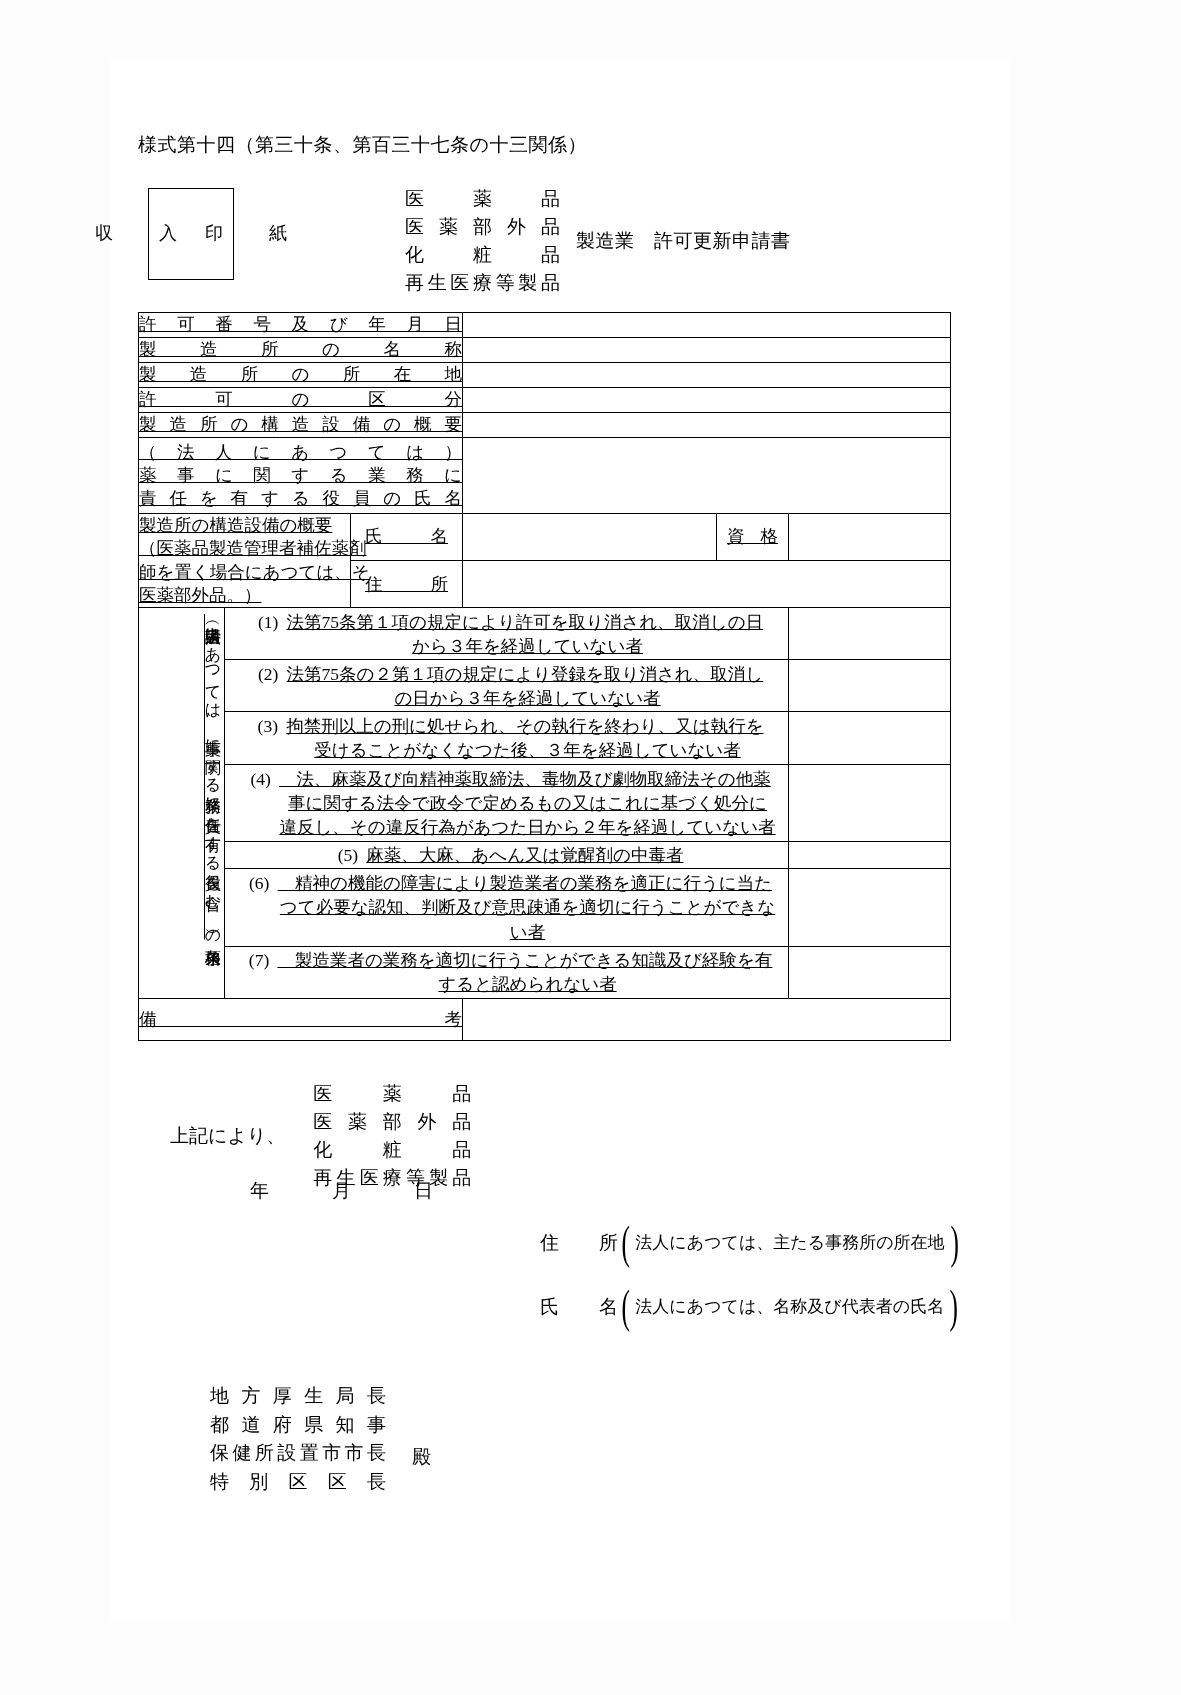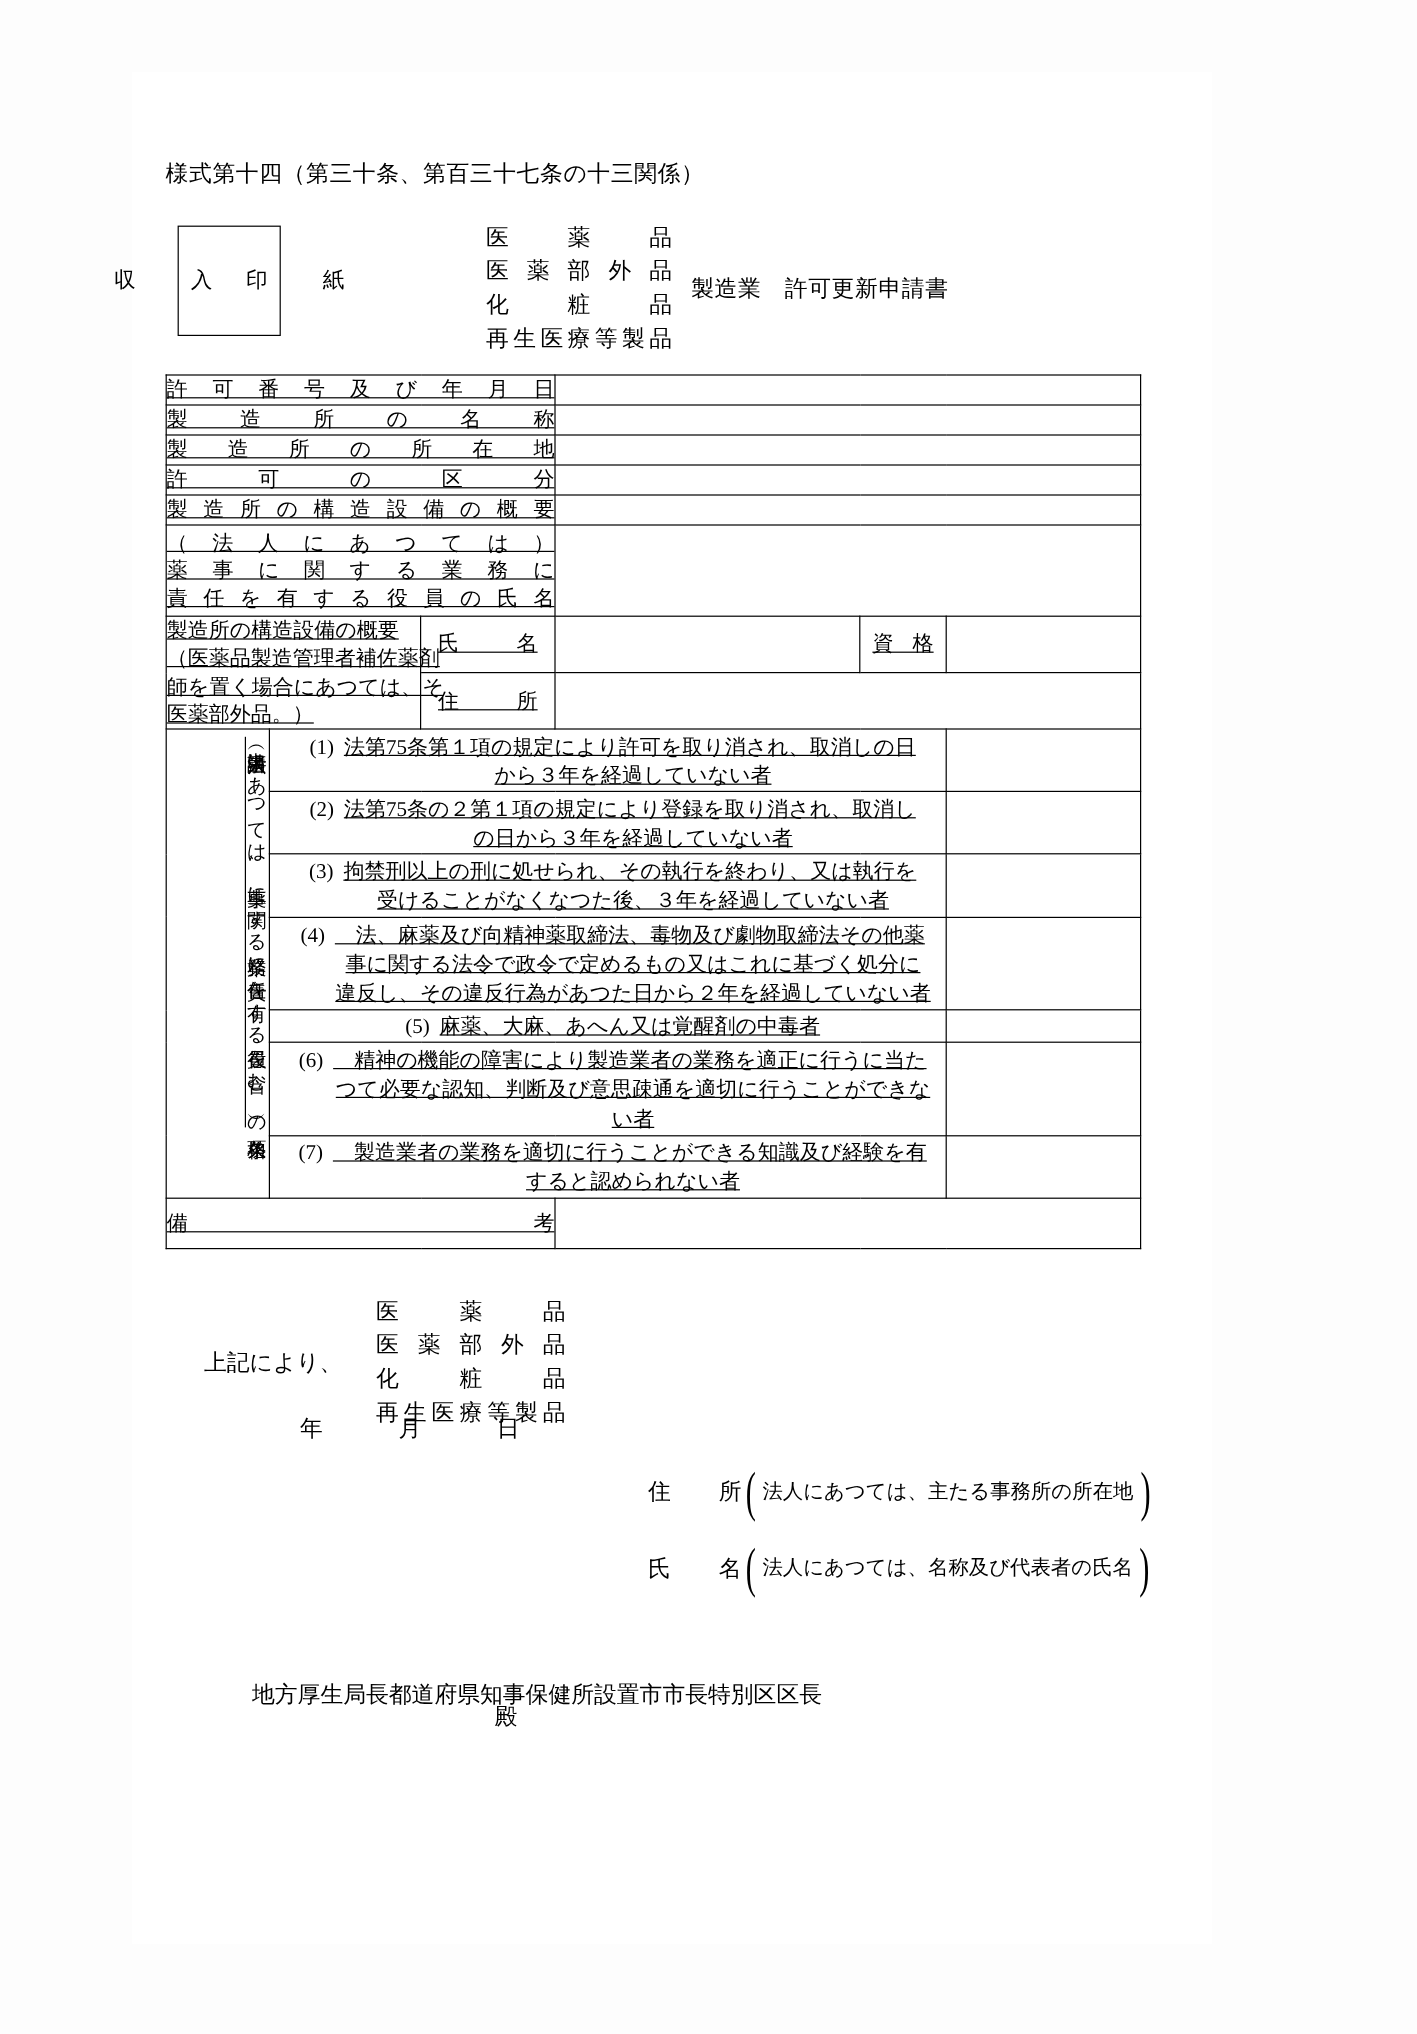--- a/index.html
+++ b/index.html
@@ -278,21 +278,21 @@
   .recipients {
     position: absolute;
     left: 100px;
     top: 1322px;
     display: flex;
     flex-direction: row;
     align-items: center;
   }
   .recip-stack {
     display: flex;
-    flex-direction: row;
+    flex-direction: column;
     width: 176px;
   }
   .recip-stack div {
     font-size: 19px;
     line-height: 1.5;
     white-space: nowrap;
     text-align: justify;
     text-align-last: justify;
   }
   .recip-dono {

